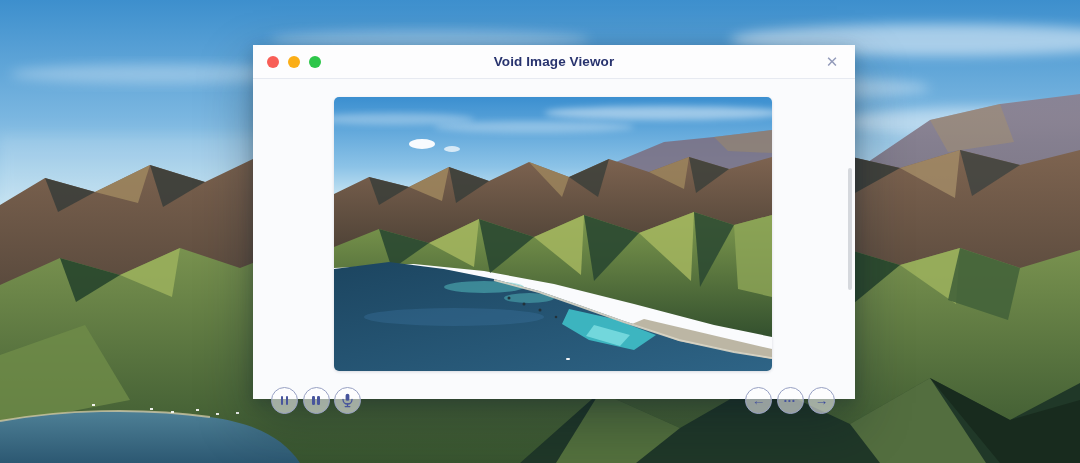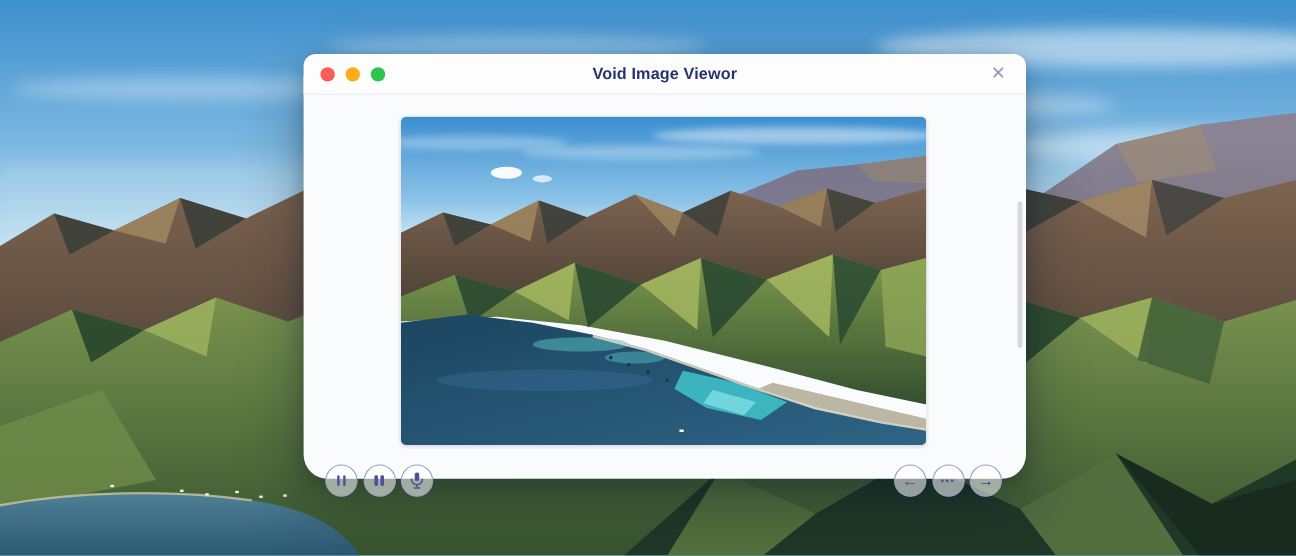--- a/index.html
+++ b/index.html
@@ -6,21 +6,21 @@
   body{
     width:1080px;height:463px;overflow:hidden;position:relative;
     font-family:"Liberation Sans",sans-serif;
     background:#7ab6e0;
   }
   .wallpaper{position:absolute;inset:0;width:1080px;height:463px;}
 
   
   .window{
     position:absolute;left:253px;top:45px;width:602px;height:354px;
-    background:#fafbfd;border-radius:20px;
+    background:#fafbfd;border-radius:0;
     box-shadow:0 22px 50px rgba(10,25,40,.38), 0 4px 14px rgba(10,25,40,.22);
   }
   .titlebar{
     position:absolute;left:0;top:0;right:0;height:33px;
     background:#fdfdfe;border-bottom:1px solid #e7eaf1;
     border-radius:10px 10px 0 0;
     display:flex;align-items:center;
   }
   .lights{display:flex;gap:9px;margin-left:14px;}
   .light{width:12px;height:12px;border-radius:50%;}

